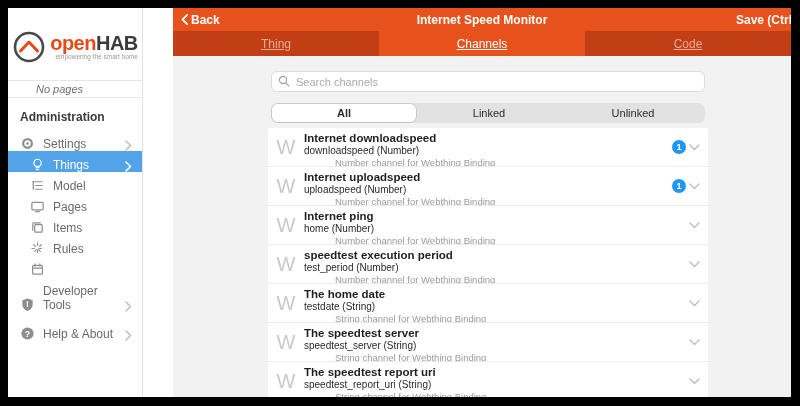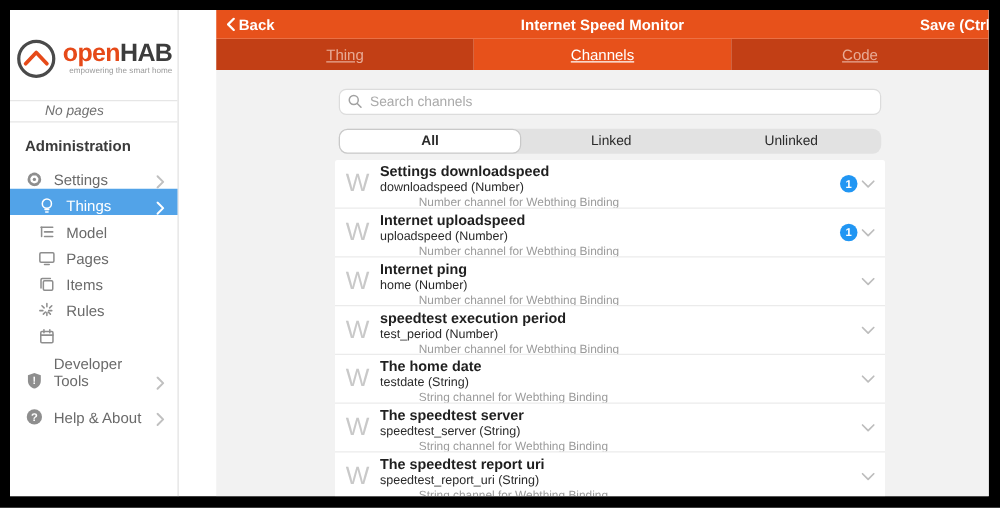--- a/index.html
+++ b/index.html
@@ -235,21 +235,21 @@
       <div class="segment" id="segment">
           <div class="seg-opt selected">All</div>
           <div class="seg-opt">Linked</div>
           <div class="seg-opt">Unlinked</div>
         </div>
 
       <div class="panel" id="channel-list">
           <div class="chrow">
             <div class="w-icon">W</div>
             <div class="chtext">
-              <div class="ch-title">Settings downloadspeed</div>
+              <div class="ch-title">Internet downloadspeed</div>
               <div class="ch-id">downloadspeed (Number)</div>
               <div class="ch-desc">Number channel for Webthing Binding</div>
             </div>
             <div class="chright">
               <div class="badge">1</div>
               <span style="display: flex;">
                 <svg width="11" height="7" viewBox="0 0 11 7">
                   <polyline points="1,1 5.5,5.5 10,1" fill="none" stroke="#bdbdbd" stroke-width="1.4" stroke-linecap="round" stroke-linejoin="round"></polyline>
                 </svg>
               </span>

